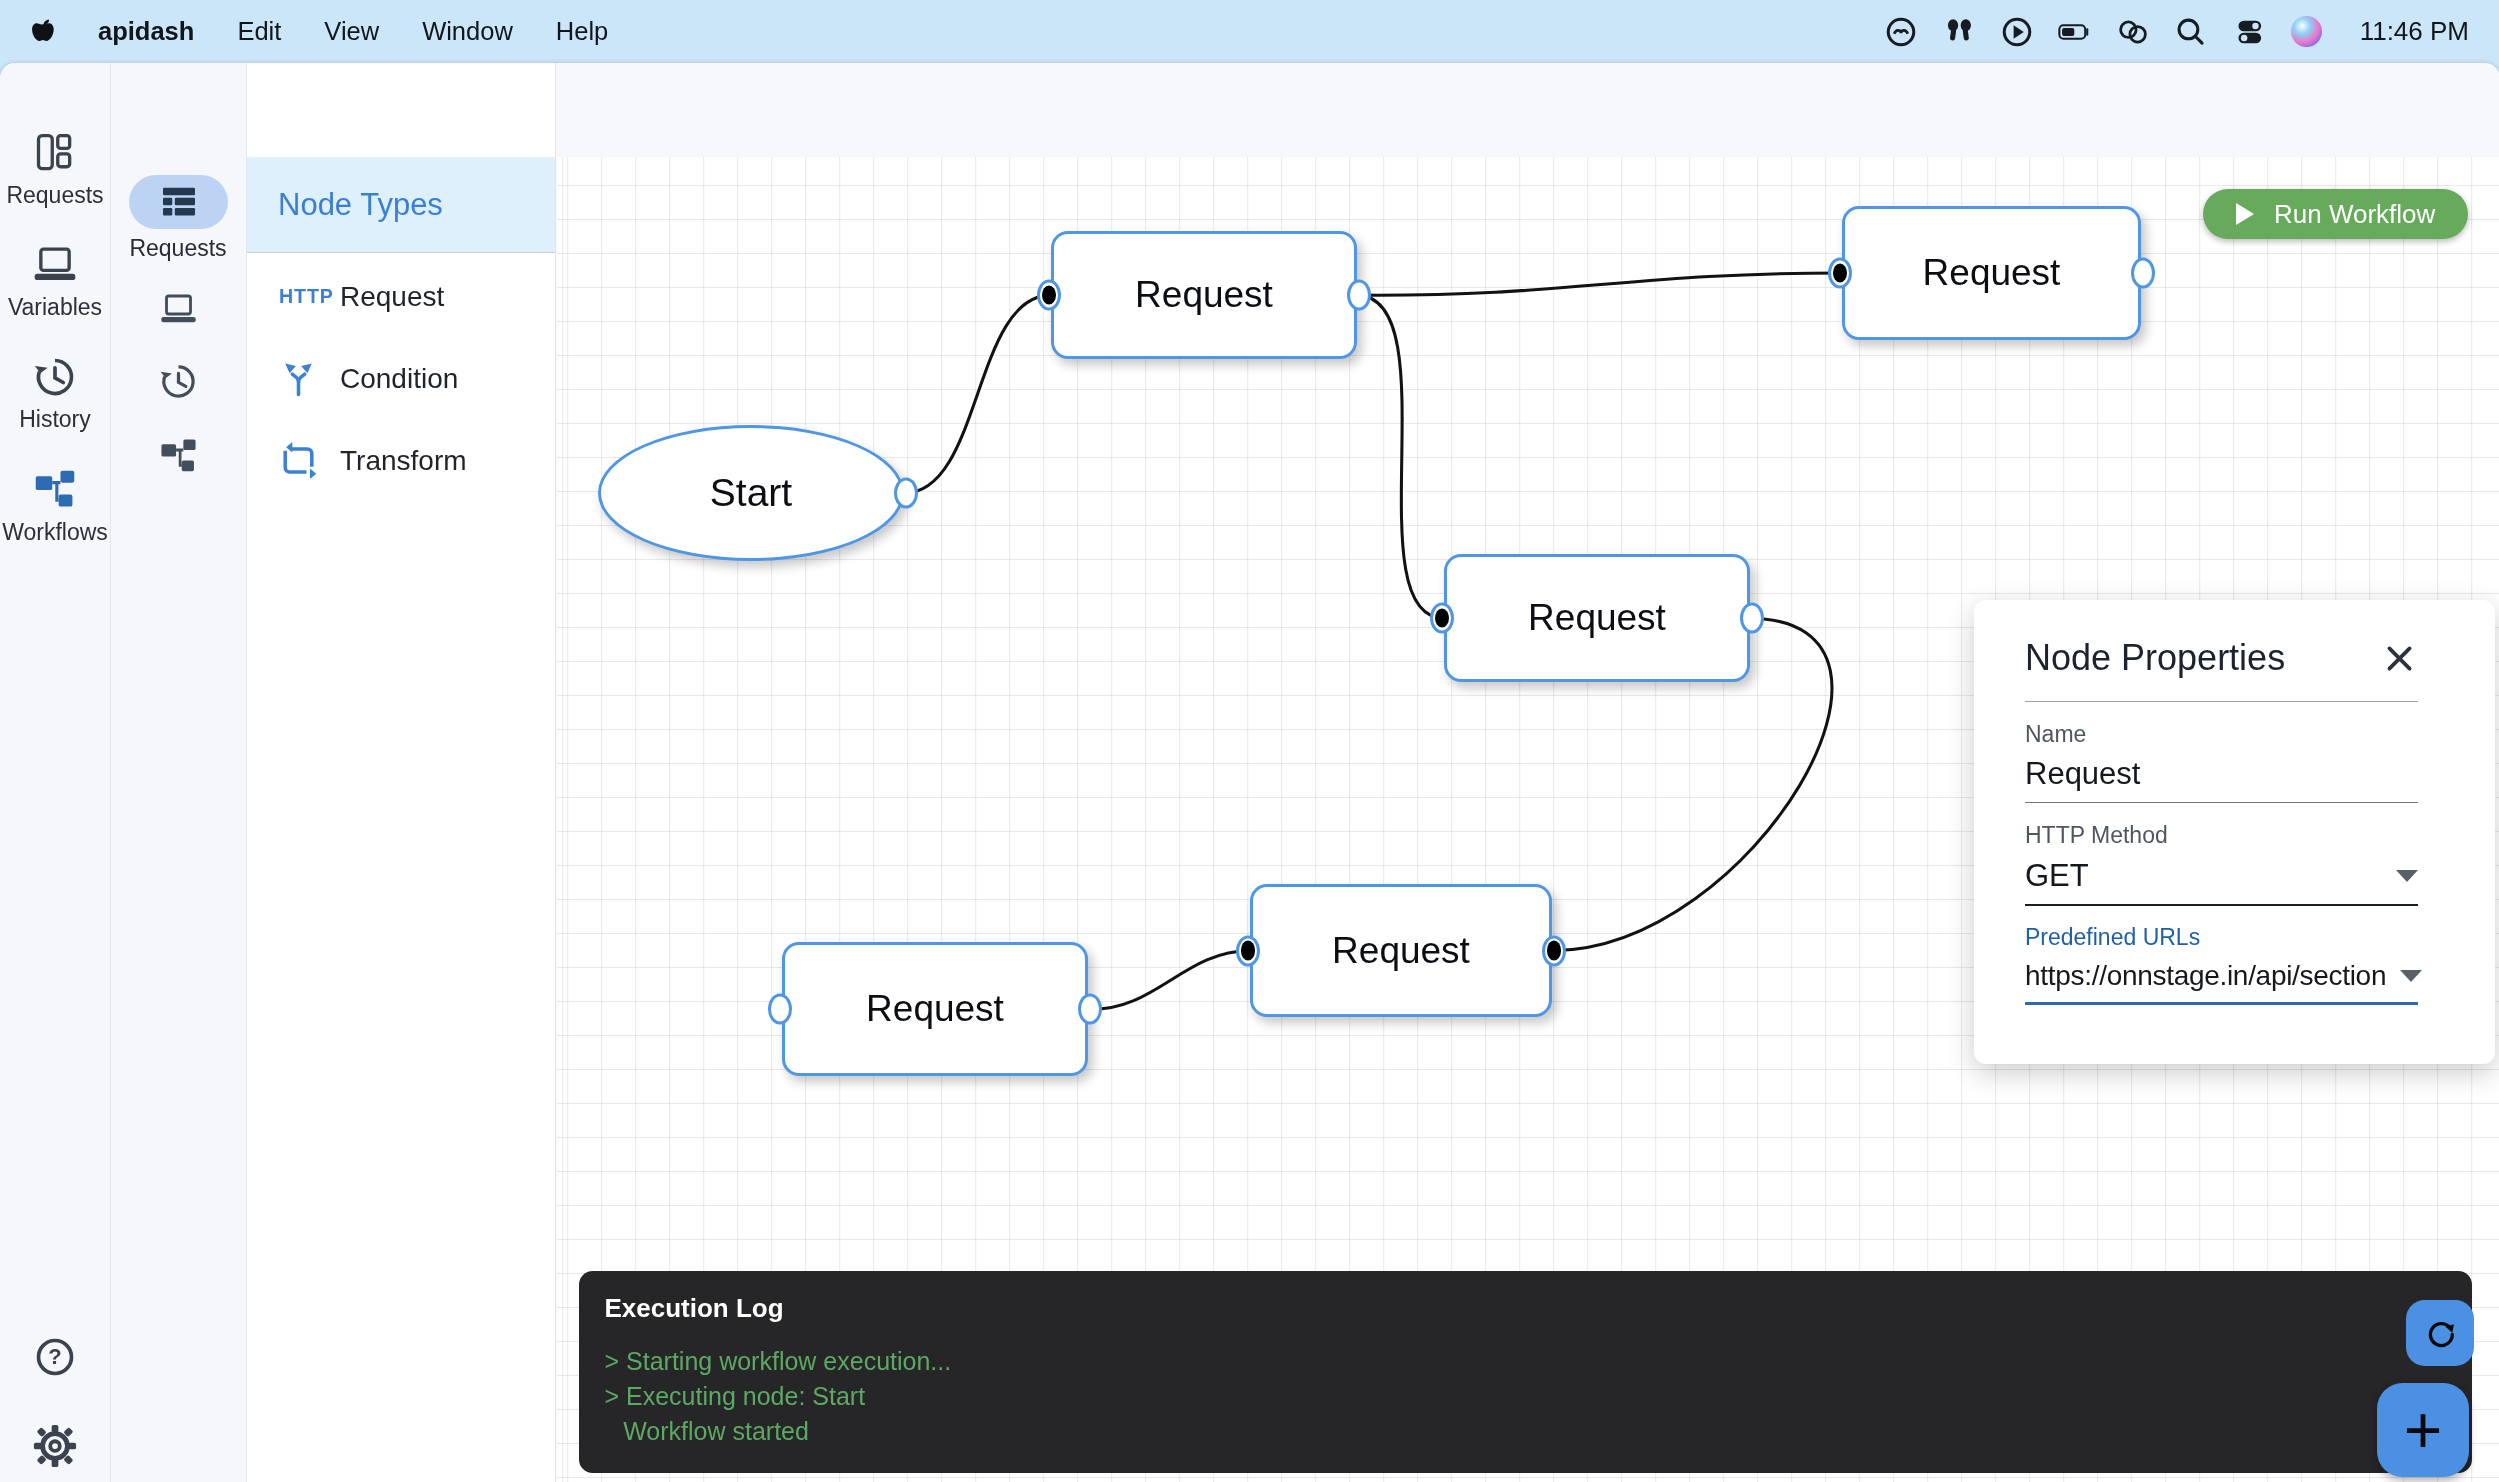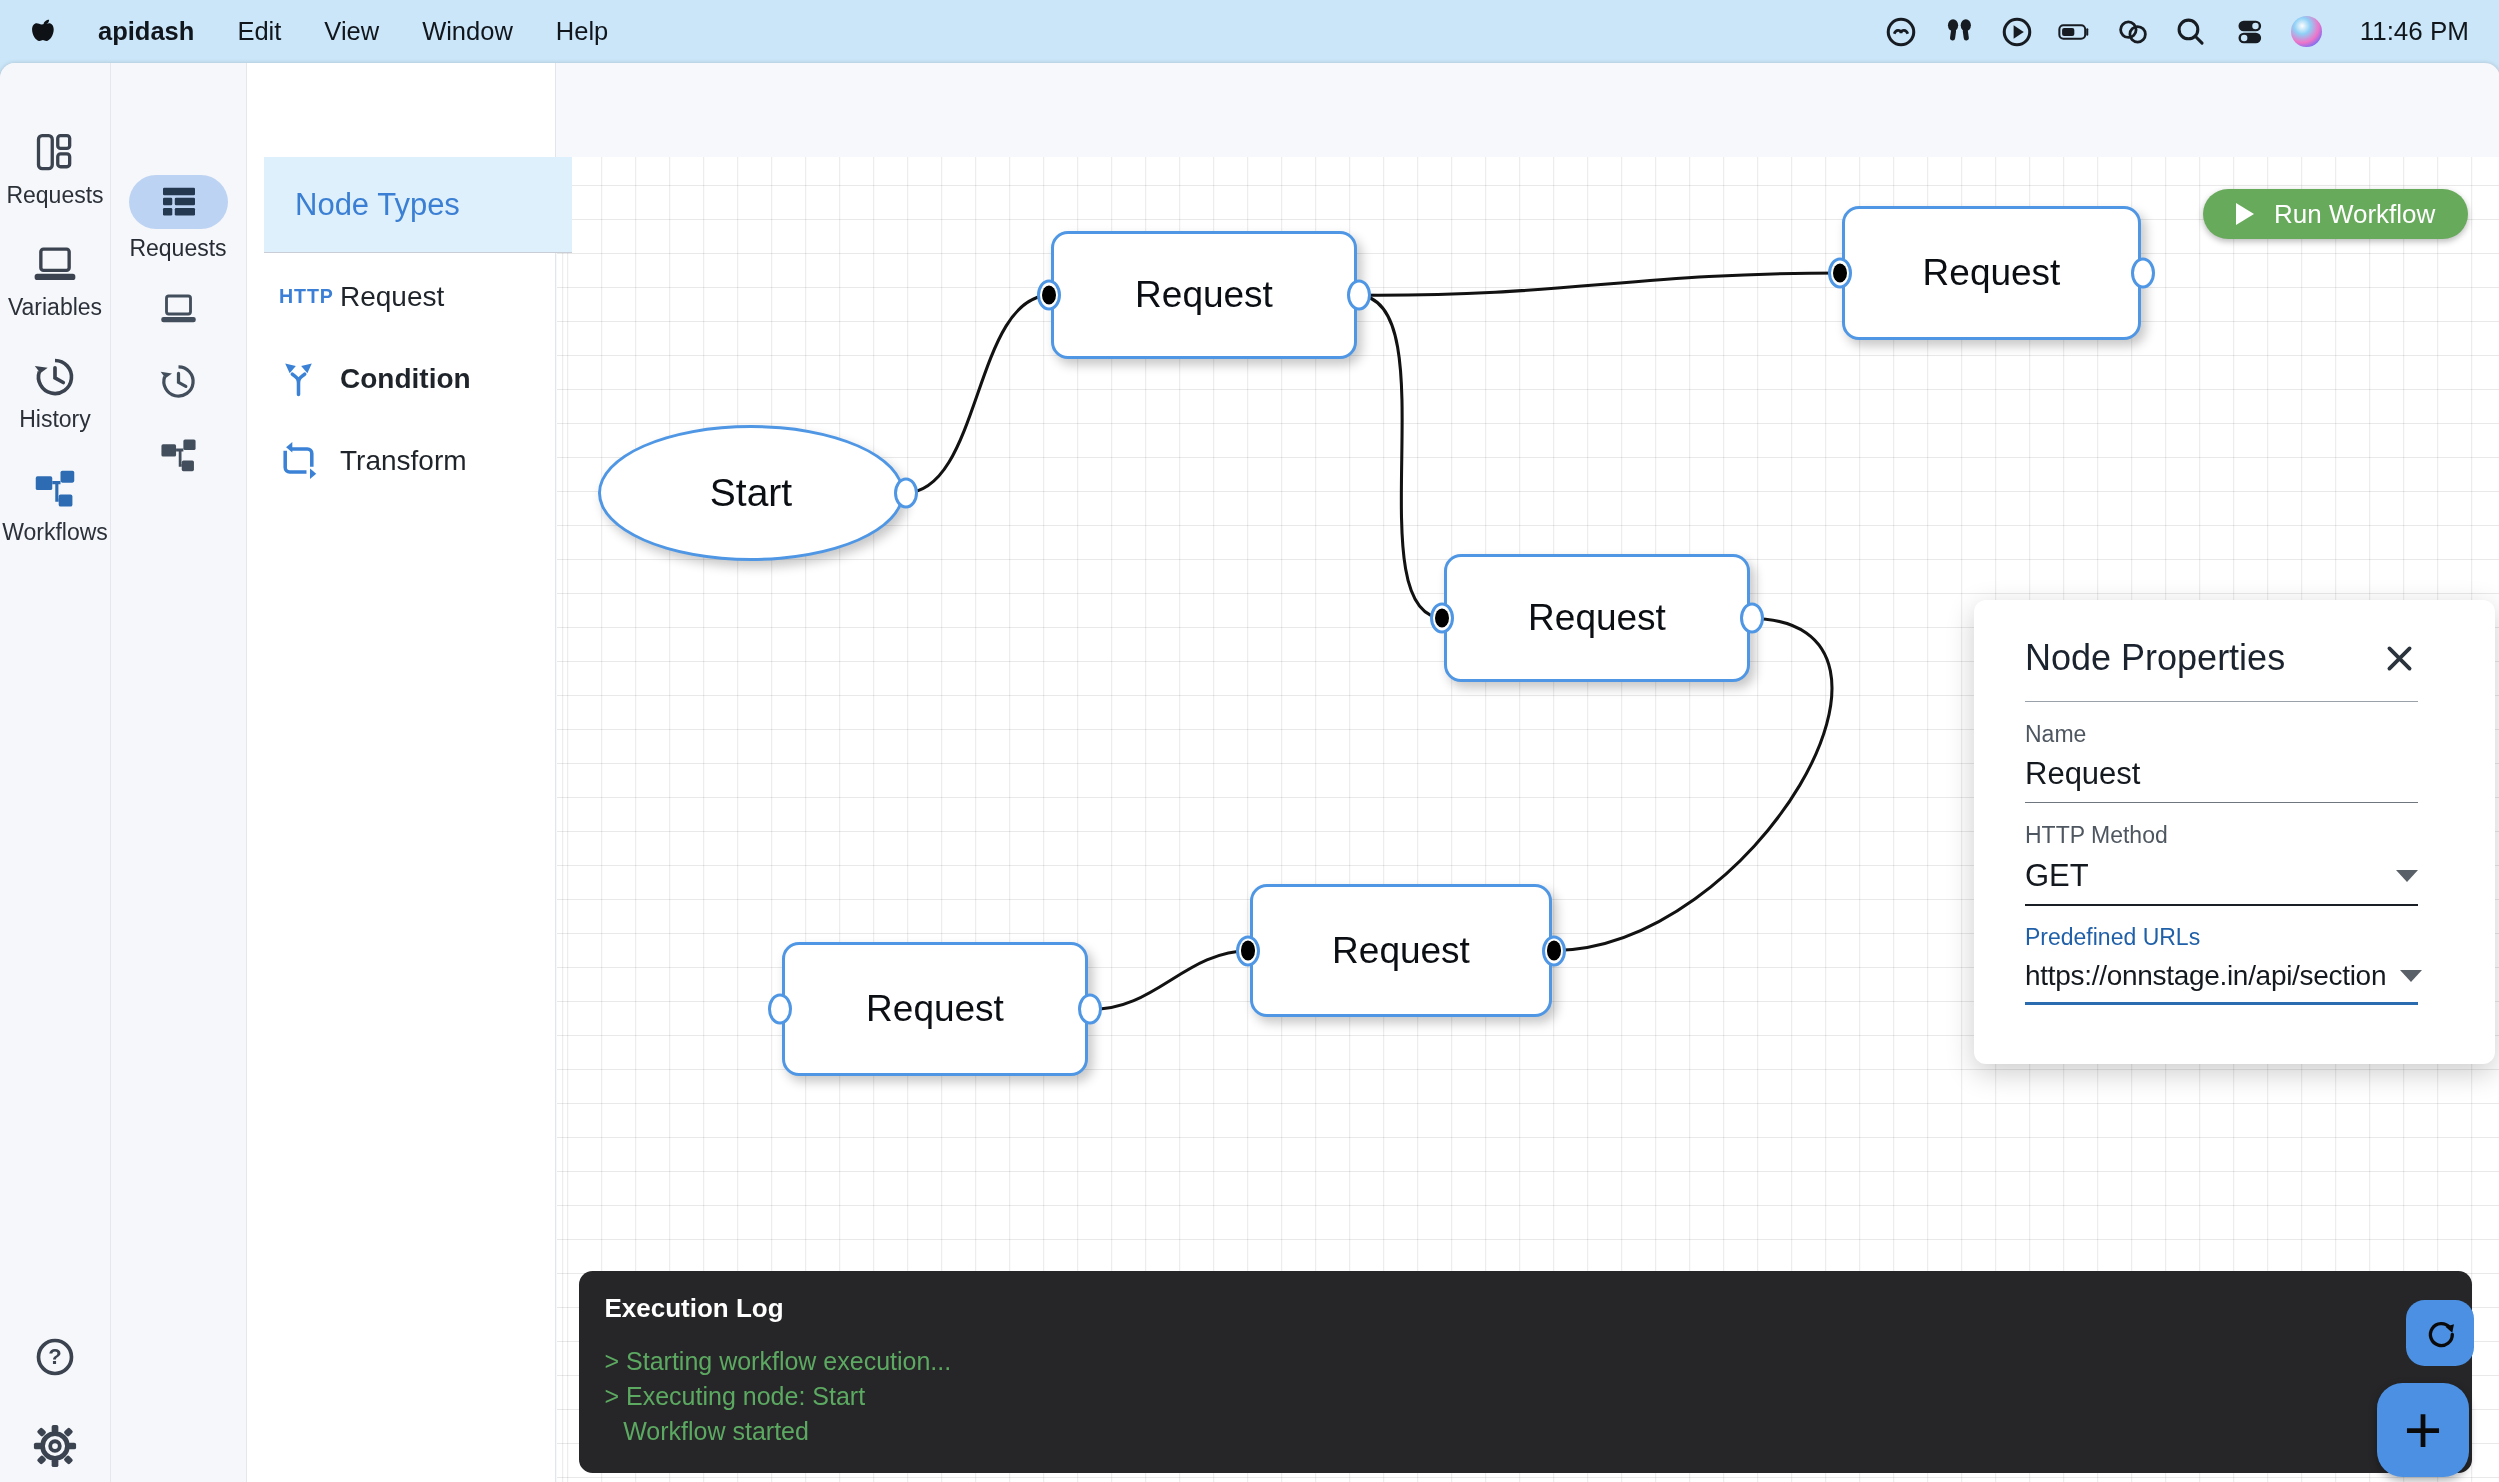--- a/index.html
+++ b/index.html
@@ -47,21 +47,21 @@
     background:#f5f7fa; border-right:1.7px solid #e4e7ec; }
   .rail-pill { position:absolute; left:18px; top:112px; width:99px; height:54px;
     background:#bdd3f3; border-radius:27px; display:flex; align-items:center; justify-content:center; }
   .rail-label { position:absolute; left:0; top:172px; width:134px; text-align:center;
     font-size:23px; color:#272c34; }
   .rail-ic { position:absolute; left:0; width:134px; text-align:center; color:#434e5c; }
 
   
   .ntpanel { position:absolute; left:247px; top:0; width:309px; height:1420px;
     background:#ffffff; border-right:1.7px solid #e2e5e9; }
-  .nt-header { position:absolute; left:17px; top:94px; width:308px; height:96px;
+  .nt-header { position:absolute; left:0; top:94px; width:308px; height:96px;
     background:#def0fb; border-bottom:1.7px solid #c9ced6;
     display:flex; align-items:center; padding-left:31px;
     font-size:31px; color:#3b7fd4; font-weight:500; }
   .nt-row { position:absolute; left:0; width:308px; height:71px; display:flex; align-items:center; padding-left:32px; }
   .nt-row .nt-ic { width:61px; display:flex; align-items:flex-end; color:#3b82d6; }
   .nt-row .nt-lb { font-size:28px; color:#1f242b; }
   .http-badge { font-size:19.6px; font-weight:800; color:#3b7fd6; letter-spacing:0.9px; }
 
   
   .canvas-bg { position:absolute; left:557px; top:94px; right:0; bottom:0; background:#ffffff;
@@ -360,21 +360,21 @@
   </div>
 
   <div class="ntpanel">
     <div class="nt-header">Node Types</div>
     <div class="nt-row" style="top:198px;">
       <span class="nt-ic">
           <span class="http-badge">HTTP</span>
         </span>
       <span class="nt-lb">Request</span>
     </div>
-    <div class="nt-row" style="top:280px;font-weight:bold;">
+    <div class="nt-row" style="top:280px;">
       <span class="nt-ic">
         <svg width="39" height="39" viewBox="0 0 44 44">
             <path d="M22 40V27c0-5-2-6-7-10M22 27c0-5 2-6 7-10" fill="none" stroke="#3b82d6" stroke-width="4" stroke-linecap="round"></path>
             <path d="M7 5l12 3-7 8z" fill="#3b82d6"></path>
             <path d="M37 5L25 8l7 8z" fill="#3b82d6"></path>
           </svg>
       </span>
       <span class="nt-lb">Condition</span>
     </div>
     <div class="nt-row" style="top:362px;">

